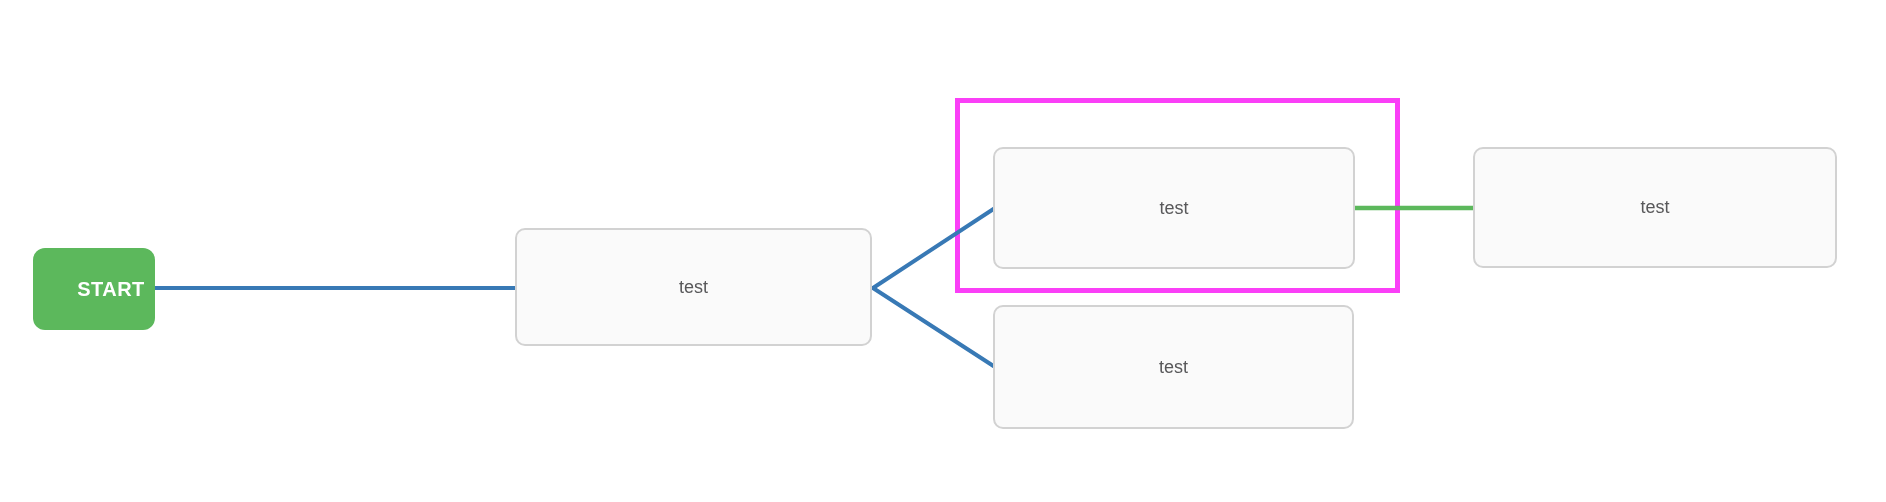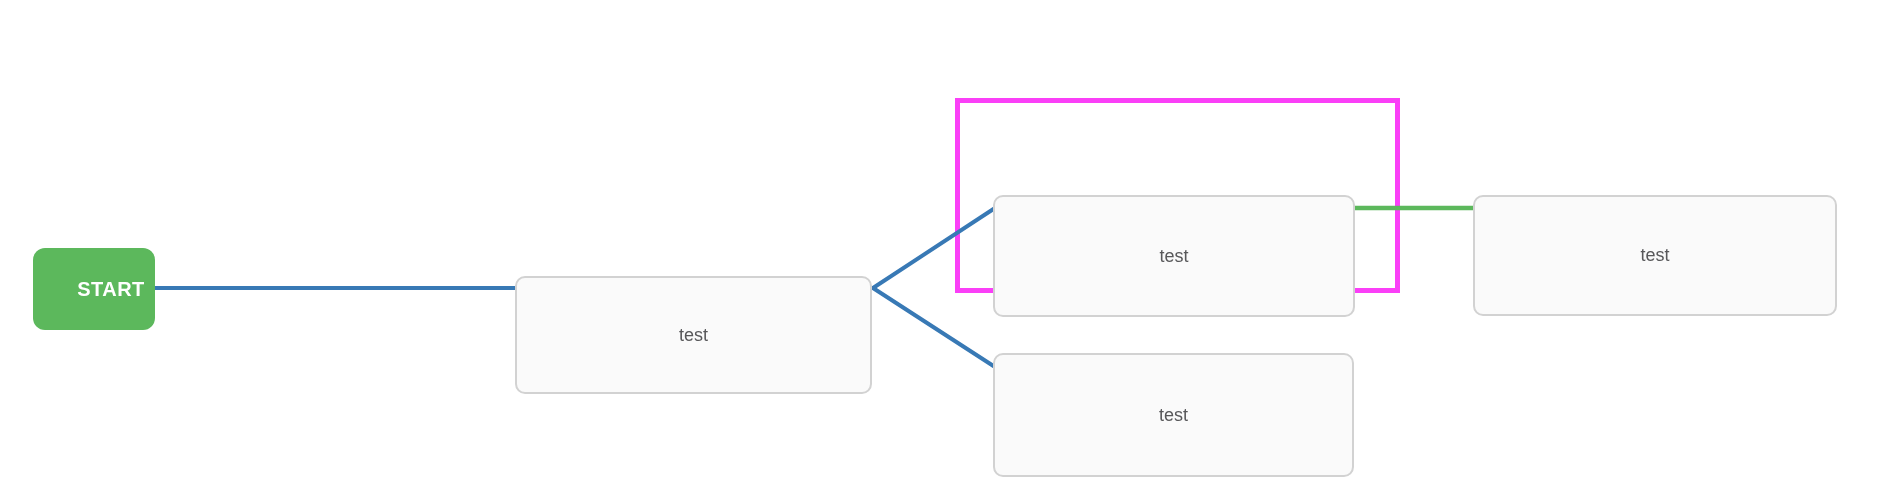--- a/index.html
+++ b/index.html
@@ -68,21 +68,20 @@
   .flow-node {
     position: absolute;
     z-index: 3;
     background: var(--node-background);
     border: 2px solid var(--node-border);
     border-radius: 10px;
     display: flex;
     align-items: center;
     justify-content: center;
     cursor: pointer;
-    margin-top: 48px;
   }
   .node-label {
     font-size: 18px;
     color: var(--node-text);
   }
 
   .node-left   { left: 515px;  top: 228px; width: 357px; height: 118px; }
   .node-top    { left: 993px;  top: 147px; width: 362px; height: 122px; }
   .node-bottom { left: 993px;  top: 305px; width: 361px; height: 124px; }
   .node-right  { left: 1473px; top: 147px; width: 364px; height: 121px; }

